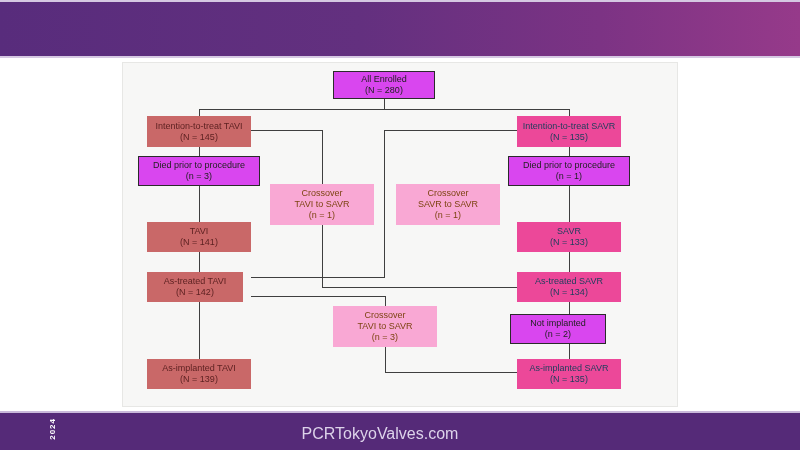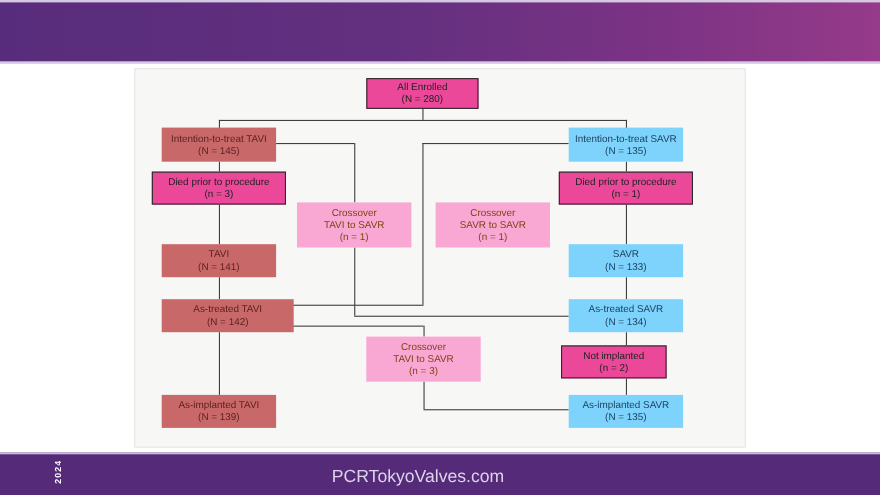--- a/index.html
+++ b/index.html
@@ -22,23 +22,23 @@
           color:#ddd3ea;font-size:16px;}
 
   
   .panel{position:absolute;left:122px;top:62px;width:556px;height:345px;
          background:#f7f7f6;border:1px solid #e7e7e5;box-sizing:border-box;}
 
   
   .node{position:absolute;display:flex;flex-direction:column;justify-content:center;
         align-items:center;text-align:center;font-size:9px;line-height:11px;
         box-sizing:border-box;z-index:2;}
-  .node.white{background:#ec4899;border:1.5px solid #2b2b2b;color:#222222;}
+  .node.white{background:#d946ef;border:1.5px solid #2b2b2b;color:#222222;}
   .node.red{background:#c96868;color:#5e2222;}
-  .node.blue{background:#7dd3fc;color:#1b3e5c;}
+  .node.blue{background:#ec4899;color:#1b3e5c;}
   .node.orange{background:#f9a8d4;color:#7d4412;}
 
   
   .edge{position:absolute;background:#3f3f3f;z-index:1;}
 </style>
 </head>
 <body>
 
 <div class="slide">
 
@@ -89,21 +89,21 @@
   <div class="node white" style="left:138px;top:156px;width:122px;height:30px">
     <span>Died prior to procedure</span>
     <span>(n = 3)</span>
   </div>
 
   <div class="node red" style="left:147px;top:222px;width:104px;height:30px">
     <span>TAVI</span>
     <span>(N = 141)</span>
   </div>
 
-  <div class="node red" style="left:147px;top:272px;width:120px;height:30px">
+  <div class="node red" style="left:147px;top:272px;width:96px;height:30px">
     <span>As-treated TAVI</span>
     <span>(N = 142)</span>
   </div>
 
   <div class="node red" style="left:147px;top:359px;width:104px;height:30px">
     <span>As-implanted TAVI</span>
     <span>(N = 139)</span>
   </div>
 
   <div class="node blue" style="left:517px;top:116px;width:104px;height:31px">

